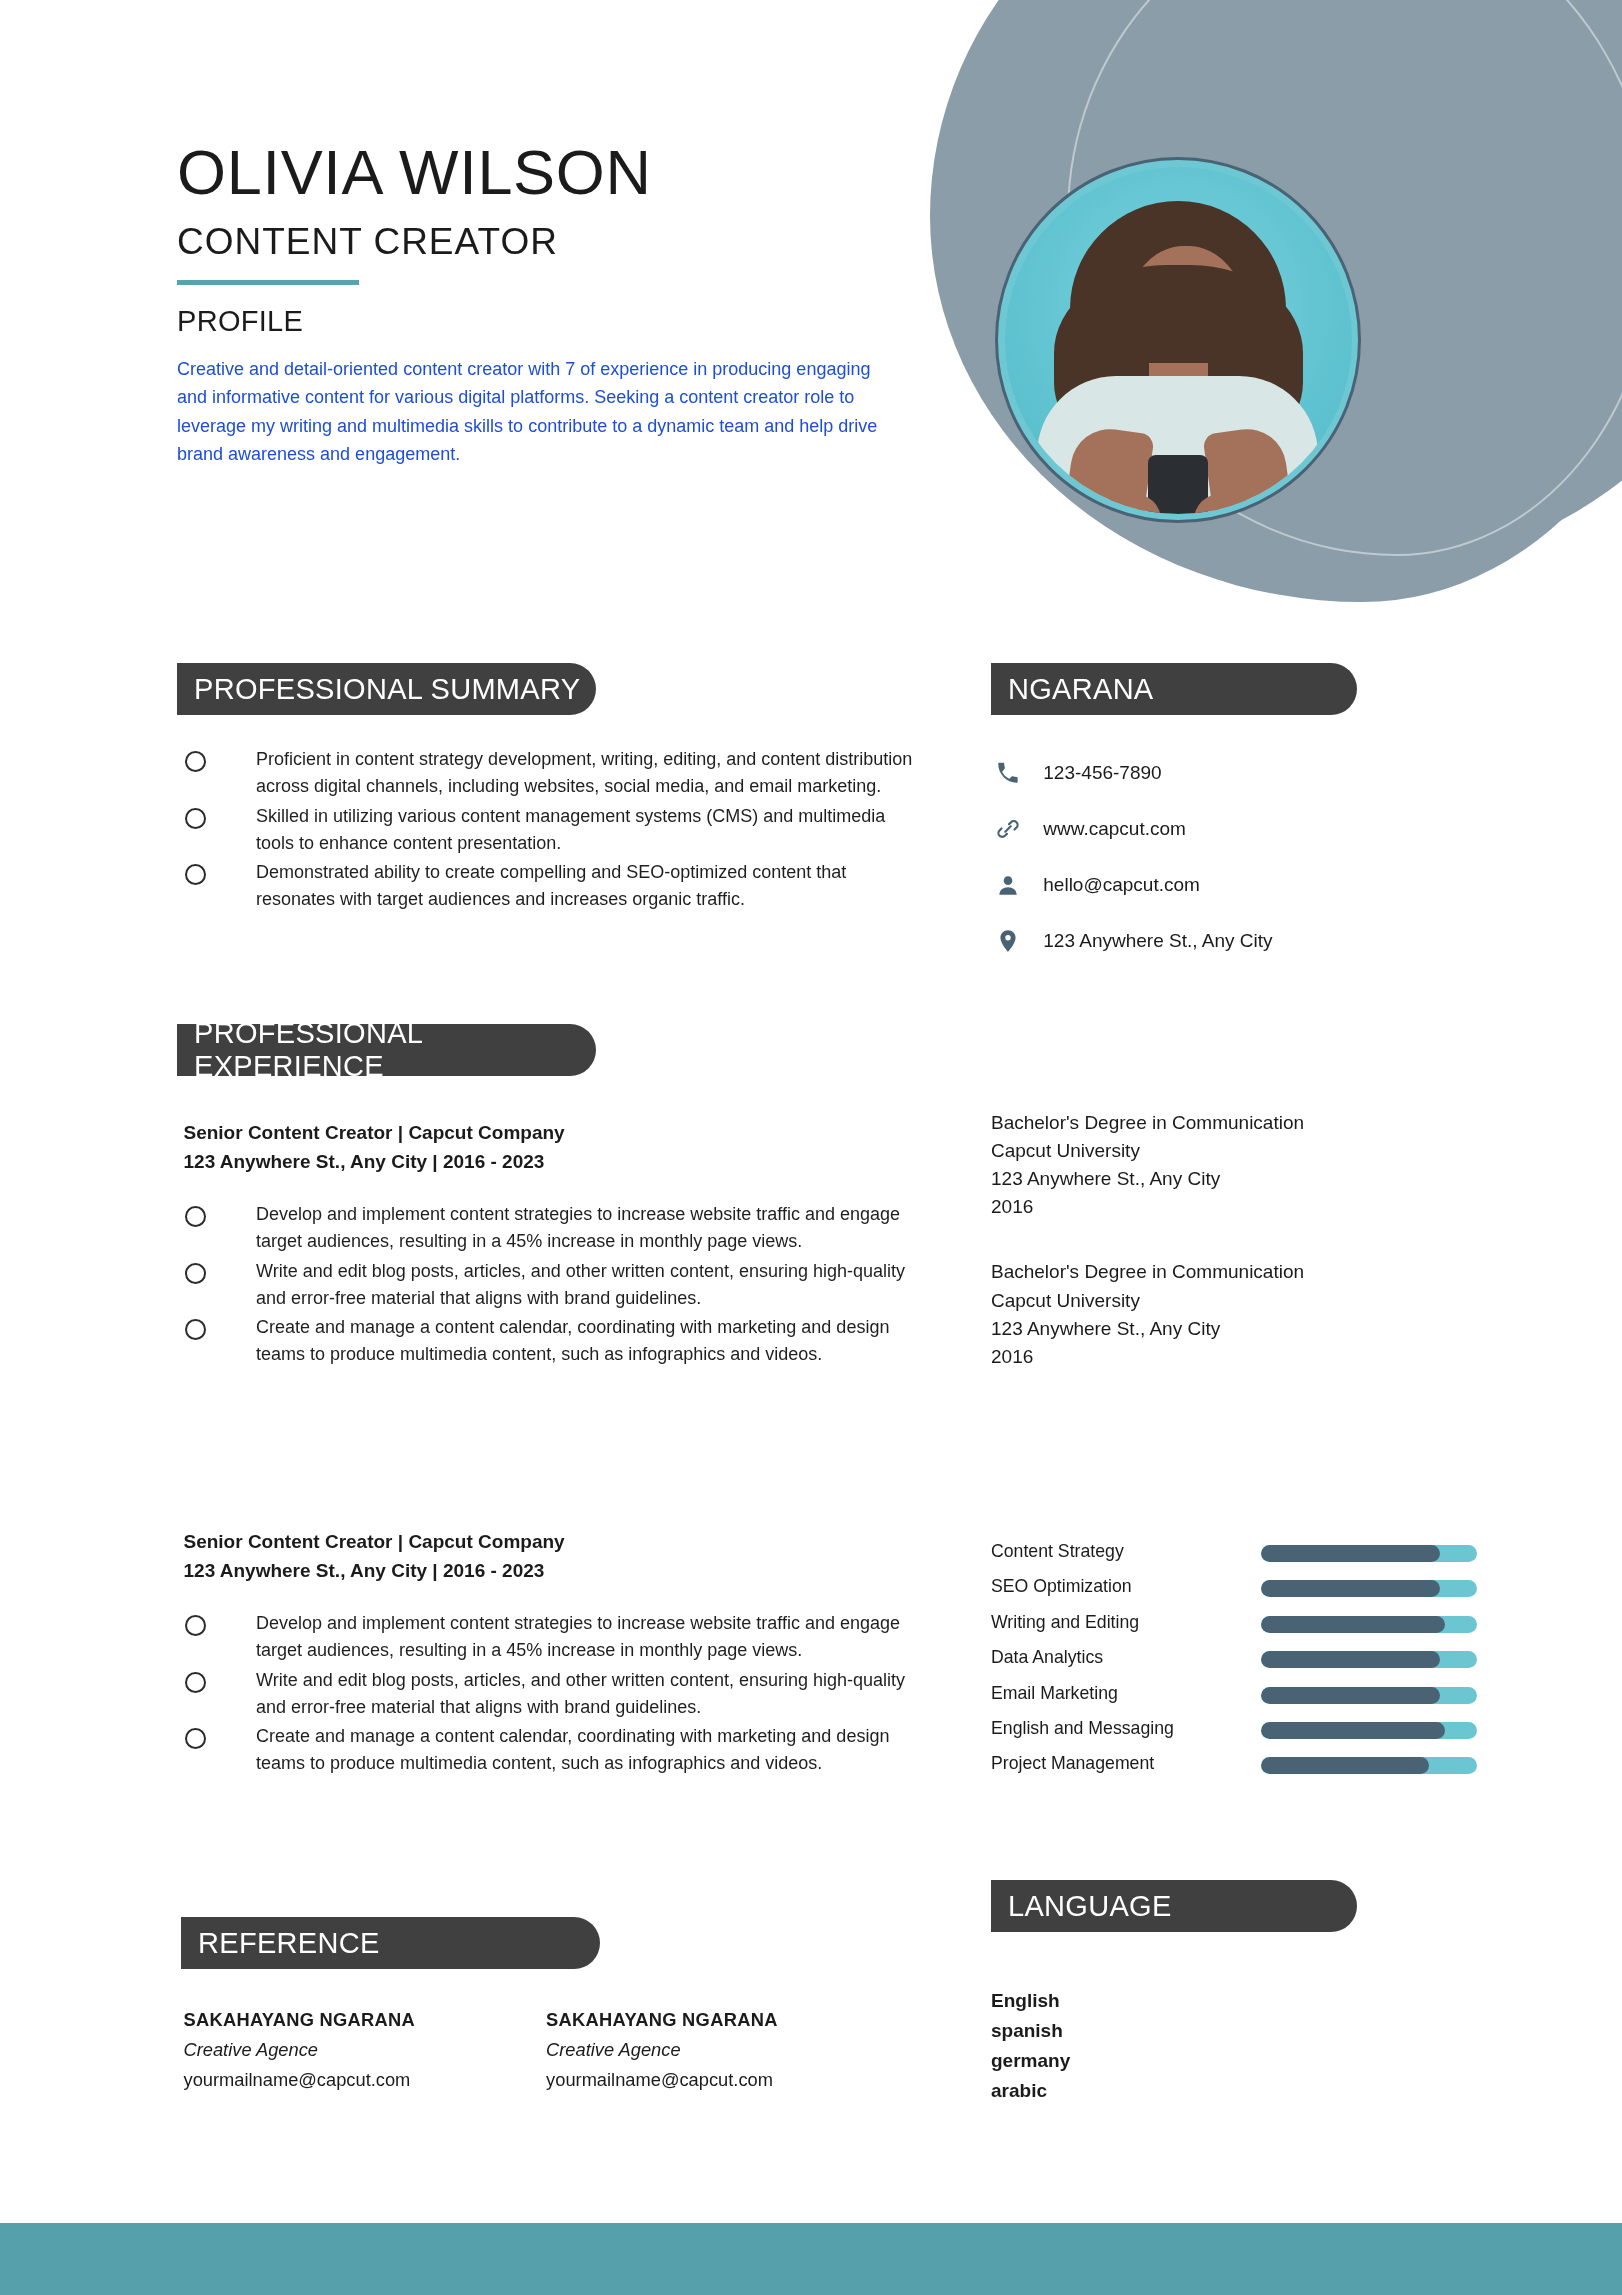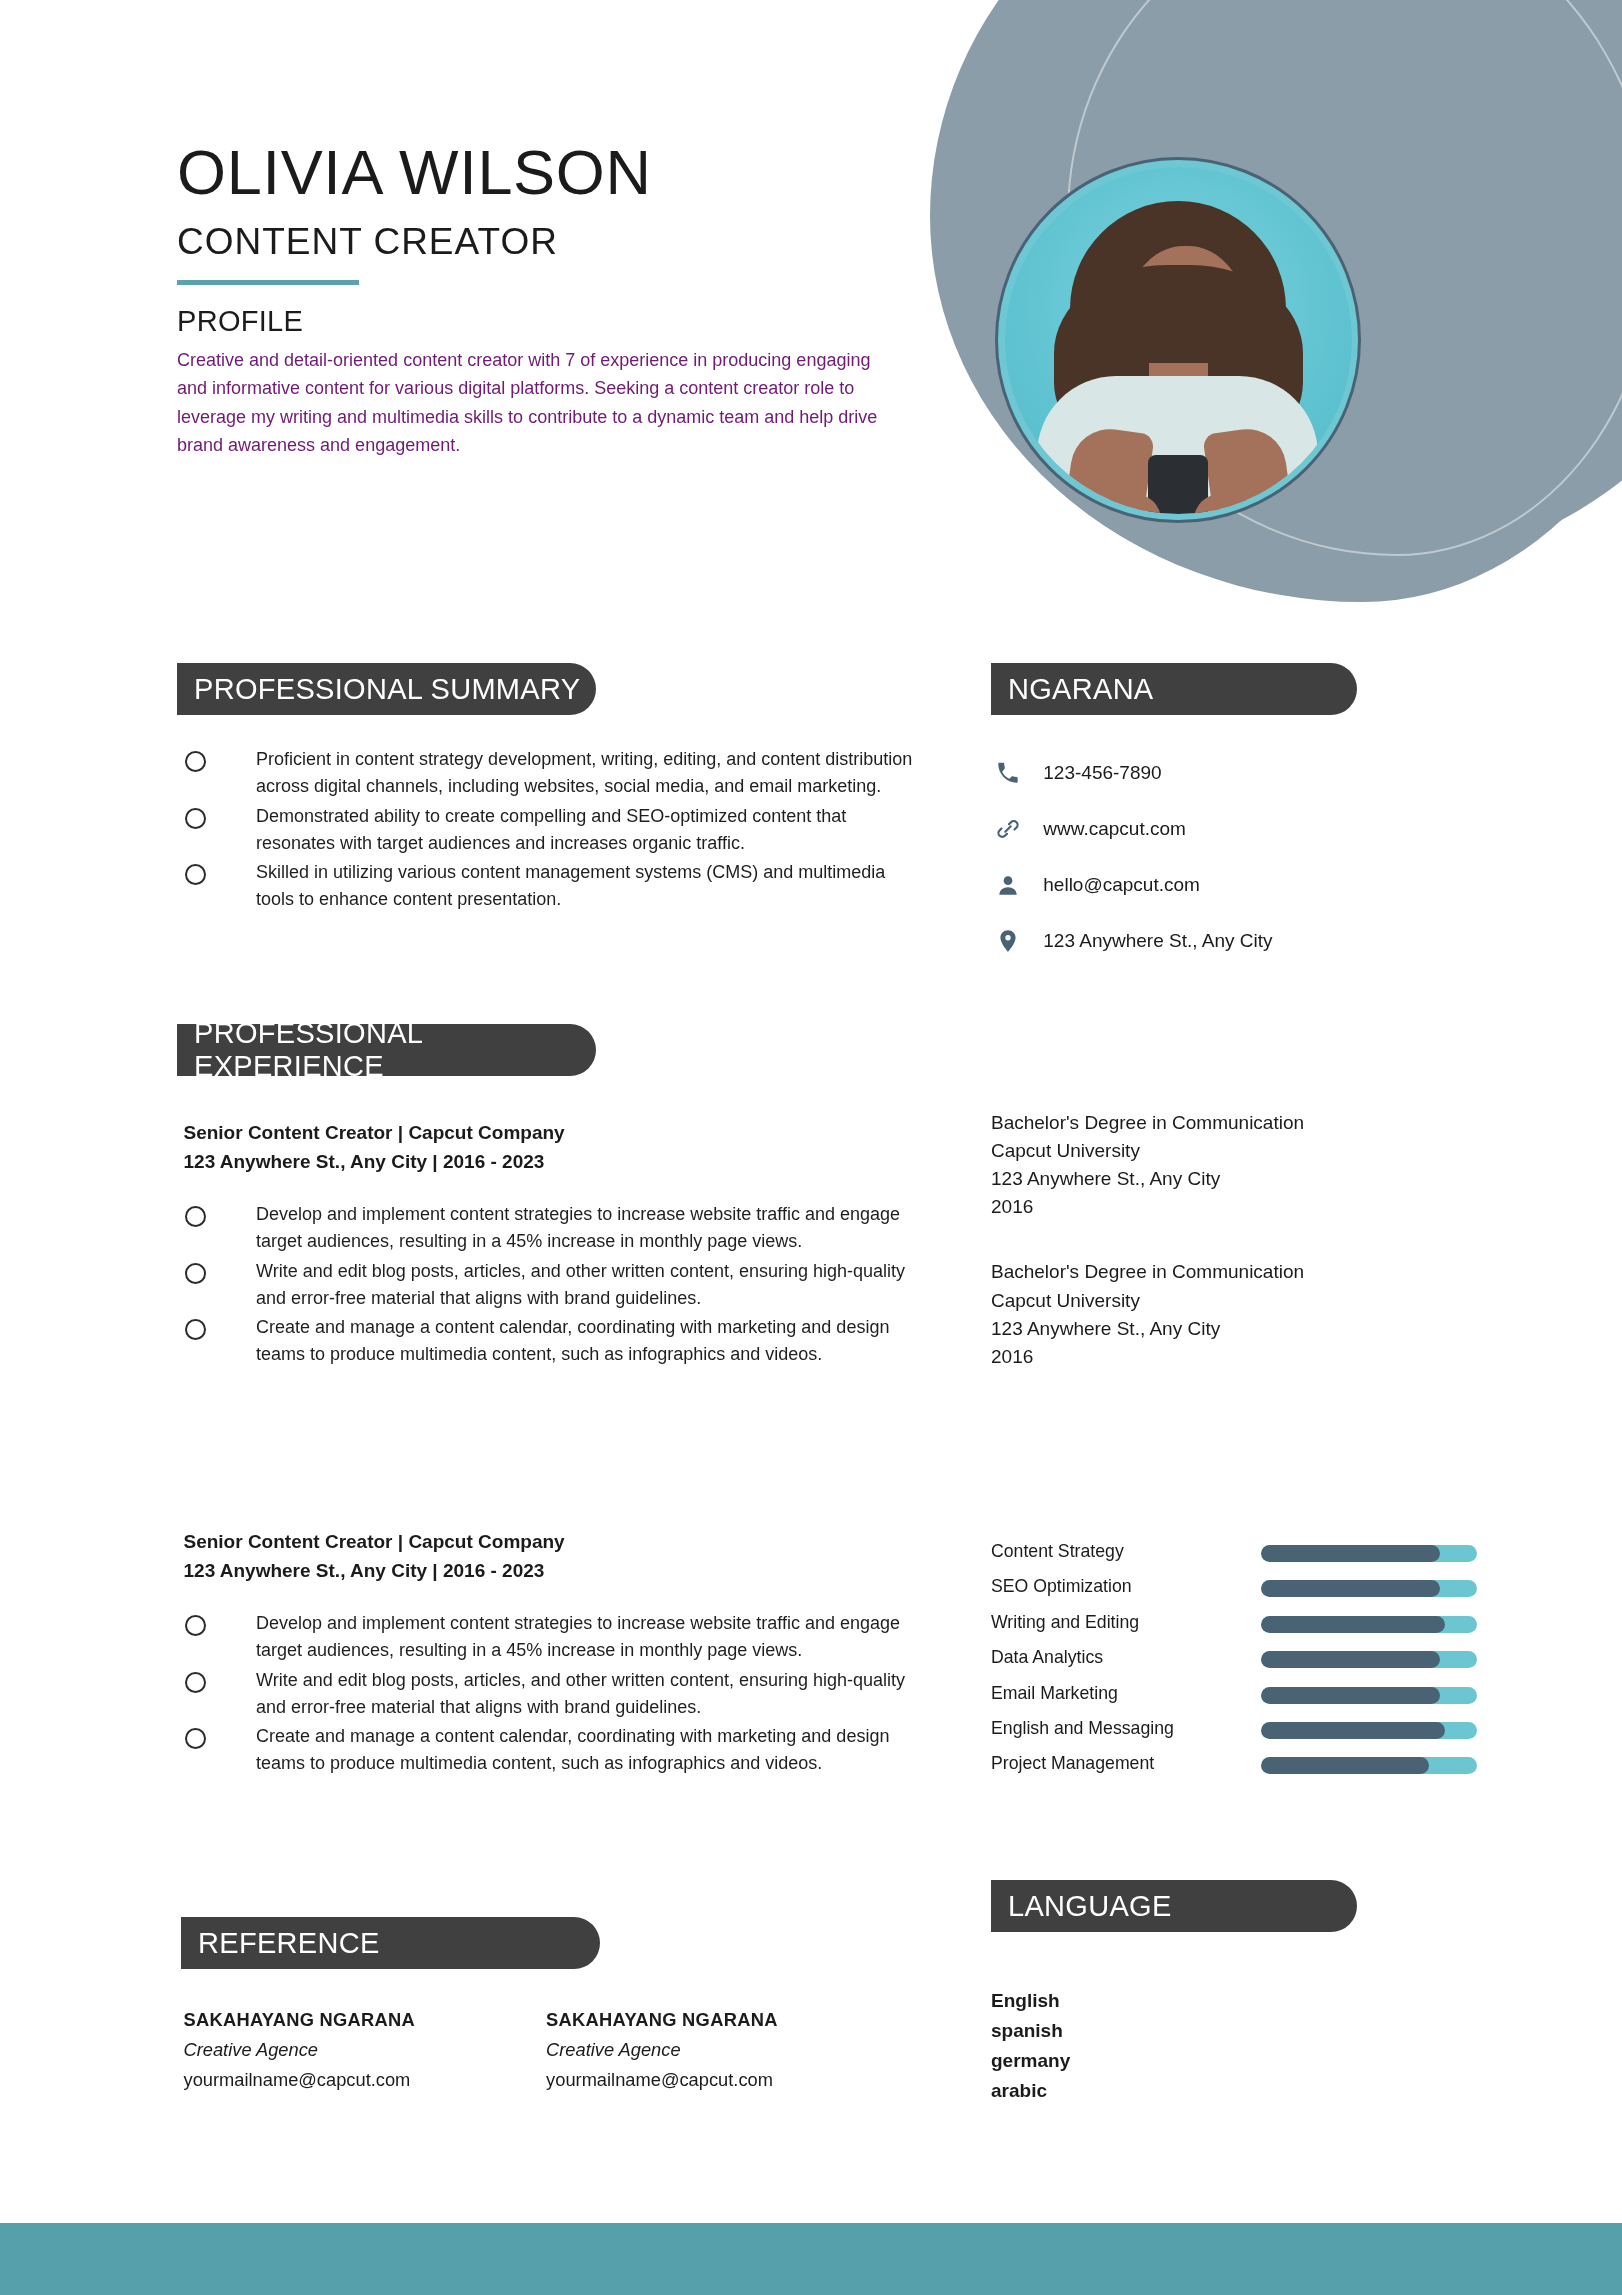--- a/index.html
+++ b/index.html
@@ -75,25 +75,25 @@
     height: 5.2px;
     background: #5aa2ad;
   }
   .profile-title {
     margin-top: 19.6px;
     font-size: 29px;
     color: #1b1b1b;
     letter-spacing: 0.3px;
   }
   .profile-text {
-    margin-top: 8px;
+    margin-top: 17px;
     width: 720px;
     font-size: 18px;
     line-height: 1.58;
-    color: #701a75;
+    color: #1d4ed8;
   }
 
   
   .portrait {
     position: absolute;
     top: 157px;
     left: 995px;
     width: 366px;
     height: 366px;
     border-radius: 50%;
@@ -327,22 +327,22 @@
       <div class="p-hand-l"></div>
       <div class="p-hand-r"></div>
     </div>
   </div>
 
   <div class="banner" style="top:663px; left:177px; width:419px;">PROFESSIONAL SUMMARY</div>
 
   <div class="col-left" style="top:746px;">
     <ul class="bullet-list">
       <li class="bullet-item">Proficient in content strategy development, writing, editing, and content distribution across digital channels, including websites, social media, and email marketing.</li>
+      <li class="bullet-item">Skilled in utilizing various content management systems (CMS) and multimedia tools to enhance content presentation.</li>
       <li class="bullet-item">Demonstrated ability to create compelling and SEO-optimized content that resonates with target audiences and increases organic traffic.</li>
-      <li class="bullet-item">Skilled in utilizing various content management systems (CMS) and multimedia tools to enhance content presentation.</li>
     </ul>
   </div>
 
   <div class="banner" style="top:1024px; left:177px; width:419px;">PROFESSIONAL EXPERIENCE</div>
 
   <div class="col-left" style="top:1119px;">
     <div class="job-head">Senior Content Creator | Capcut Company</div>
     <div class="job-head">123 Anywhere St., Any City | 2016 - 2023</div>
     <ul class="bullet-list" style="margin-top:25px;">
       <li class="bullet-item">Develop and implement content strategies to increase website traffic and engage target audiences, resulting in a 45% increase in monthly page views.</li>

